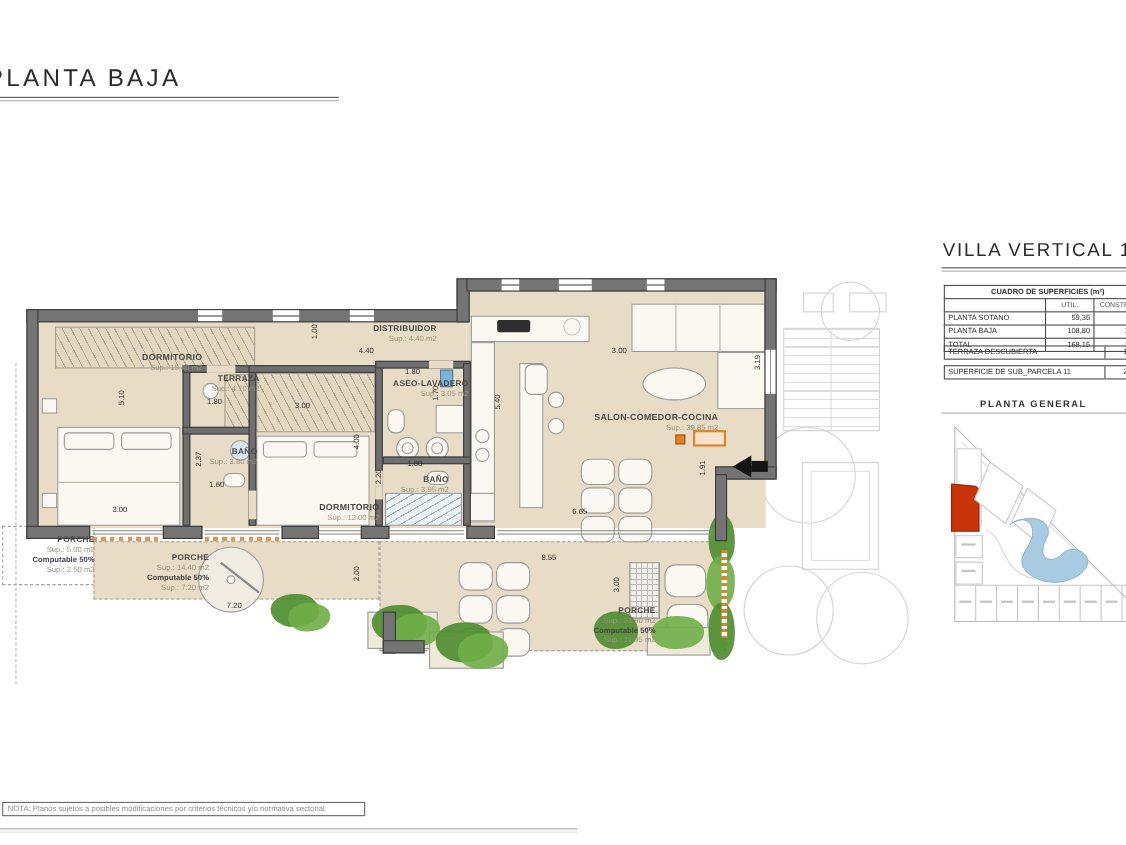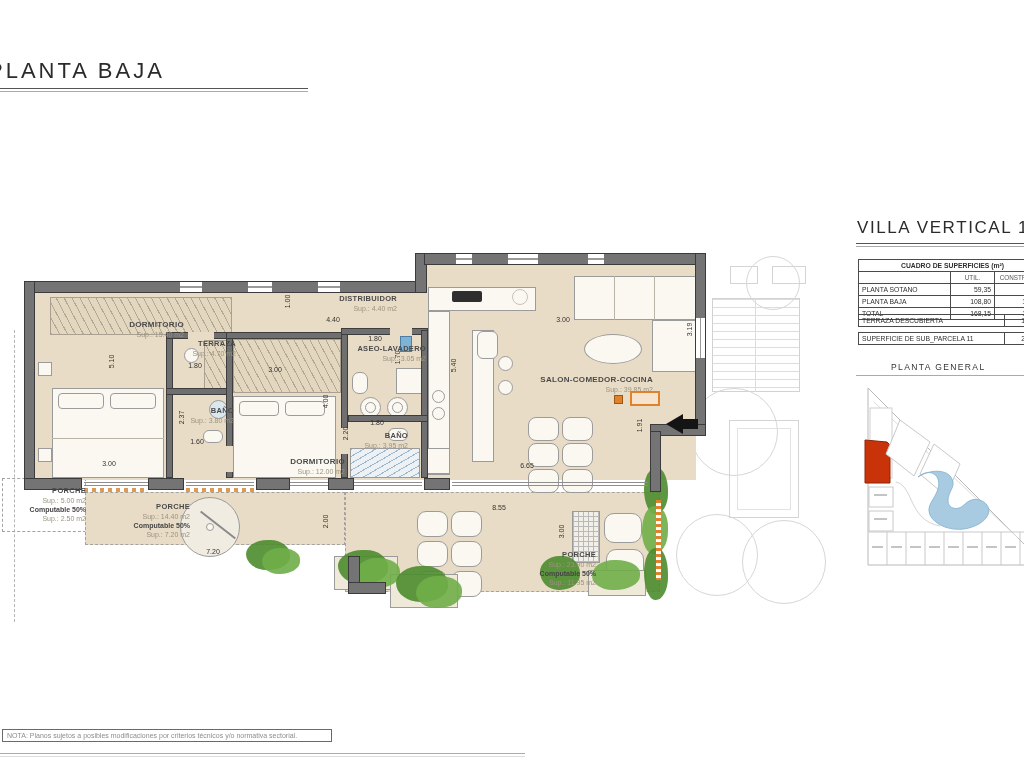--- a/index.html
+++ b/index.html
@@ -35,21 +35,21 @@
   .stove{background:#2e2e2e;border-radius:2px;}
   .orangeline{background:repeating-linear-gradient(180deg,#e0822c 0 3px,#fff 3px 6px);}
   .orangesill{background:repeating-linear-gradient(90deg,#dd9a55 0 4px,transparent 4px 8px);}
   .arrowTri{width:0;height:0;border-top:10px solid transparent;border-bottom:10px solid transparent;border-right:17px solid #141414;background:transparent;}
   .arrowTail{background:#141414;}
   
   .sheetTitle{font-size:22px;letter-spacing:3px;color:#2b2b2b;white-space:nowrap;}
   .villaTitle{font-size:17px;letter-spacing:1.6px;color:#2b2b2b;white-space:nowrap;}
   .line{background:#555;height:1px;}
   .line.light{background:#aaa;}
-  .sectionLab{font-size:8.5px;letter-spacing:1.4px;color:#333;font-weight:normal;white-space:nowrap;padding-left:33px;}
+  .sectionLab{font-size:8.5px;letter-spacing:1.4px;color:#333;font-weight:bold;white-space:nowrap;padding-left:33px;}
   
   .stable{border-collapse:collapse;font-size:6.8px;color:#2f2f2f;table-layout:fixed;}
   .stable td,.stable th{border:1px solid #4a4a4a;padding:1px 3px;height:9px;font-weight:normal;overflow:hidden;white-space:nowrap;}
   .stable .hd{text-align:center;font-weight:bold;}
   .stable .colh{text-align:center;color:#555;font-size:6.3px;}
   .stable .num{text-align:right;}
   .mini{display:flex;border:1px solid #4a4a4a;font-size:6.8px;color:#2f2f2f;align-items:stretch;}
   .mini .ml{flex:1;padding:2px 3px;white-space:nowrap;overflow:hidden;}
   .mini .mv{width:34px;border-left:1px solid #4a4a4a;padding:2px 3px;text-align:right;white-space:nowrap;}
   .noteBox{border:1px solid #6a6a6a;font-size:7px;color:#8d8d8d;padding:2px 4px;white-space:nowrap;overflow:hidden;}

